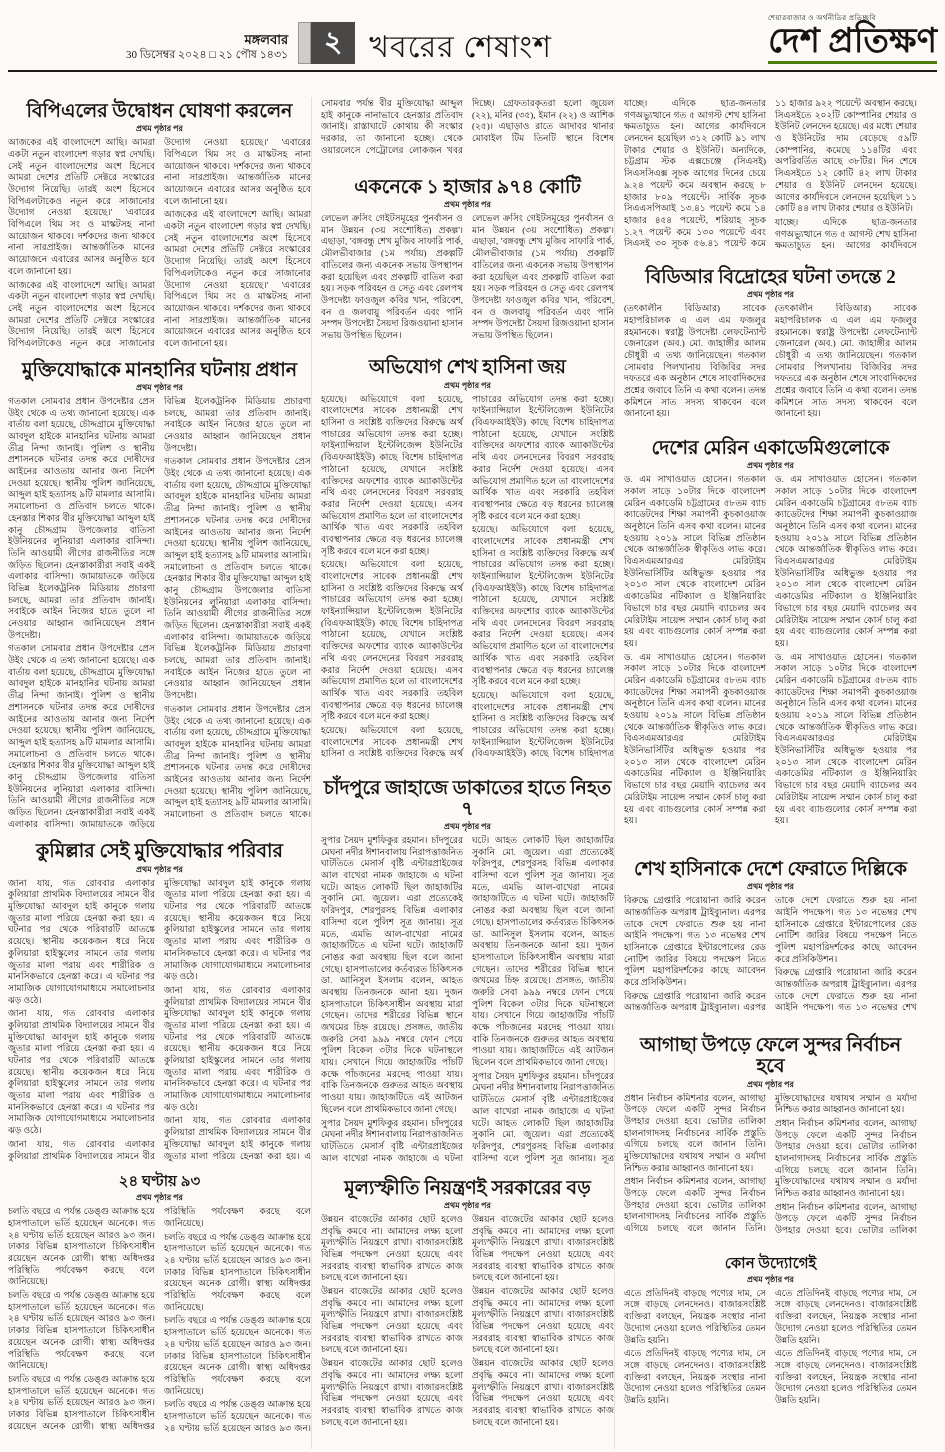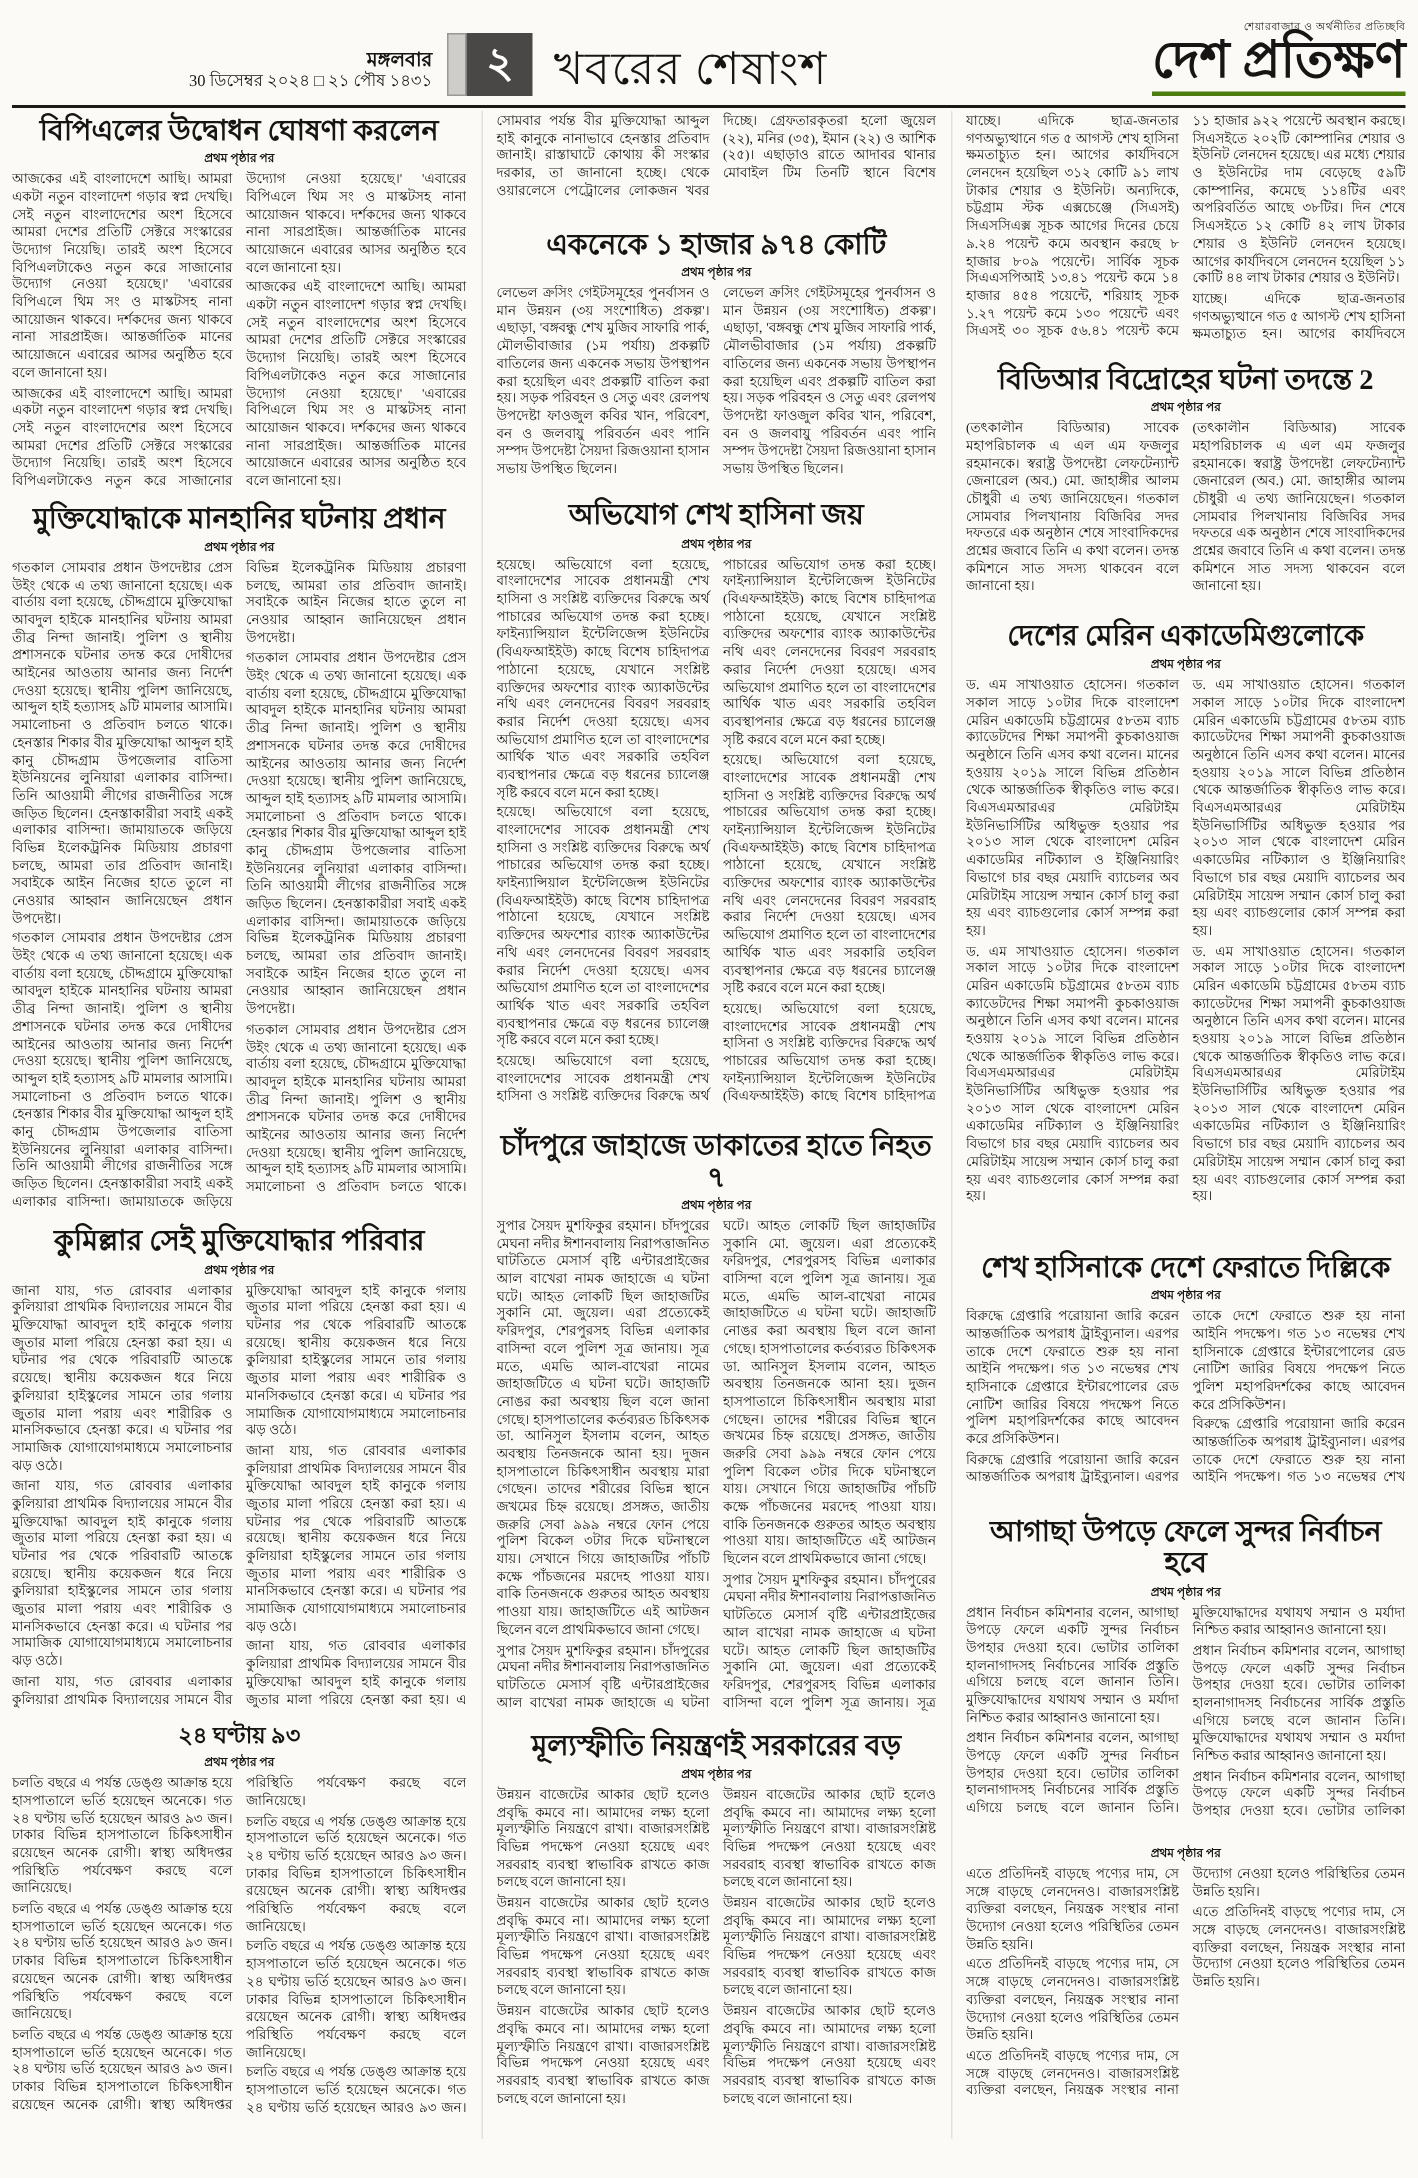--- a/index.html
+++ b/index.html
@@ -27,29 +27,29 @@
   }
   .page-number {
     width:44px; background:#4a4846; color:#ffffff;
     display:flex; align-items:center; justify-content:center;
     font-size:28px; font-weight:bold; font-family:"Liberation Sans",sans-serif;
   }
   .section-title {
     margin-left:14px; font-size:30px; font-weight:normal; letter-spacing:1px;
     line-height:1; padding-bottom:2px;
   }
-  .masthead { margin-left:auto; text-align:right; line-height:1; padding-bottom:0; }
+  .masthead { margin-left:auto; line-height:1; padding-bottom:0; }
   .masthead .tagline { font-size:7px; color:#222; margin-bottom:2px; letter-spacing:.5px; }
   .masthead .title {
     font-size:34px; font-weight:900; letter-spacing:0;
     border-bottom:3px solid #4d7c0f; padding-bottom:3px;
   }
 
   
-  .main { display:flex; gap:10px; margin-top:2px; height:1352px; overflow:hidden; }
+  .main { display:flex; margin-top:25px; height:1352px; overflow:hidden; }
   .block { width:303px; flex:0 0 303px; display:flex; flex-direction:column; overflow:hidden; }
   .block + .block { border-left:1px solid #e4e1db; padding-left:9px; }
 
   article { display:flex; flex-direction:column; overflow:hidden; margin-bottom:6px; }
   .headline {
     font-size:19px; font-weight:bold; text-align:center; line-height:1.12;
     padding:3px 2px 1px 2px;
   }
   .headline.narrow { font-size:15px; }
   .kicker { font-size:8px; font-weight:bold; text-align:center; margin-bottom:2px; }
@@ -257,20 +257,21 @@
           <p>প্রধান নির্বাচন কমিশনার বলেন, আগাছা উপড়ে ফেলে একটি সুন্দর নির্বাচন উপহার দেওয়া হবে। ভোটার তালিকা হালনাগাদসহ নির্বাচনের সার্বিক প্রস্তুতি এগিয়ে চলছে বলে জানান তিনি। মুক্তিযোদ্ধাদের যথাযথ সম্মান ও মর্যাদা নিশ্চিত করার আহ্বানও জানানো হয়।</p>
 
           <p>প্রধান নির্বাচন কমিশনার বলেন, আগাছা উপড়ে ফেলে একটি সুন্দর নির্বাচন উপহার দেওয়া হবে। ভোটার তালিকা হালনাগাদসহ নির্বাচনের সার্বিক প্রস্তুতি এগিয়ে চলছে বলে জানান তিনি। মুক্তিযোদ্ধাদের যথাযথ সম্মান ও মর্যাদা নিশ্চিত করার আহ্বানও জানানো হয়।</p>
 
           <p>প্রধান নির্বাচন কমিশনার বলেন, আগাছা উপড়ে ফেলে একটি সুন্দর নির্বাচন উপহার দেওয়া হবে। ভোটার তালিকা হালনাগাদসহ নির্বাচনের সার্বিক প্রস্তুতি এগিয়ে চলছে বলে জানান তিনি। মুক্তিযোদ্ধাদের যথাযথ সম্মান ও মর্যাদা নিশ্চিত করার আহ্বানও জানানো হয়।</p>
 
           <p>প্রধান নির্বাচন কমিশনার বলেন, আগাছা উপড়ে ফেলে একটি সুন্দর নির্বাচন উপহার দেওয়া হবে। ভোটার তালিকা হালনাগাদসহ নির্বাচনের সার্বিক প্রস্তুতি এগিয়ে চলছে বলে জানান তিনি। মুক্তিযোদ্ধাদের যথাযথ সম্মান ও মর্যাদা নিশ্চিত করার আহ্বানও জানানো হয়।</p>
         </div>
       </article>
       <article style="height:180px">
+        <h2 class="headline narrow">কোন উদ্যোগেই</h2>
         <div class="kicker">প্রথম পৃষ্ঠার পর</div>
         <div class="article-body">
           <p>এতে প্রতিদিনই বাড়ছে পণ্যের দাম, সে সঙ্গে বাড়ছে লেনদেনও। বাজারসংশ্লিষ্ট ব্যক্তিরা বলছেন, নিয়ন্ত্রক সংস্থার নানা উদ্যোগ নেওয়া হলেও পরিস্থিতির তেমন উন্নতি হয়নি।</p>
 
           <p>এতে প্রতিদিনই বাড়ছে পণ্যের দাম, সে সঙ্গে বাড়ছে লেনদেনও। বাজারসংশ্লিষ্ট ব্যক্তিরা বলছেন, নিয়ন্ত্রক সংস্থার নানা উদ্যোগ নেওয়া হলেও পরিস্থিতির তেমন উন্নতি হয়নি।</p>
 
           <p>এতে প্রতিদিনই বাড়ছে পণ্যের দাম, সে সঙ্গে বাড়ছে লেনদেনও। বাজারসংশ্লিষ্ট ব্যক্তিরা বলছেন, নিয়ন্ত্রক সংস্থার নানা উদ্যোগ নেওয়া হলেও পরিস্থিতির তেমন উন্নতি হয়নি।</p>
 
           <p>এতে প্রতিদিনই বাড়ছে পণ্যের দাম, সে সঙ্গে বাড়ছে লেনদেনও। বাজারসংশ্লিষ্ট ব্যক্তিরা বলছেন, নিয়ন্ত্রক সংস্থার নানা উদ্যোগ নেওয়া হলেও পরিস্থিতির তেমন উন্নতি হয়নি।</p>
 

